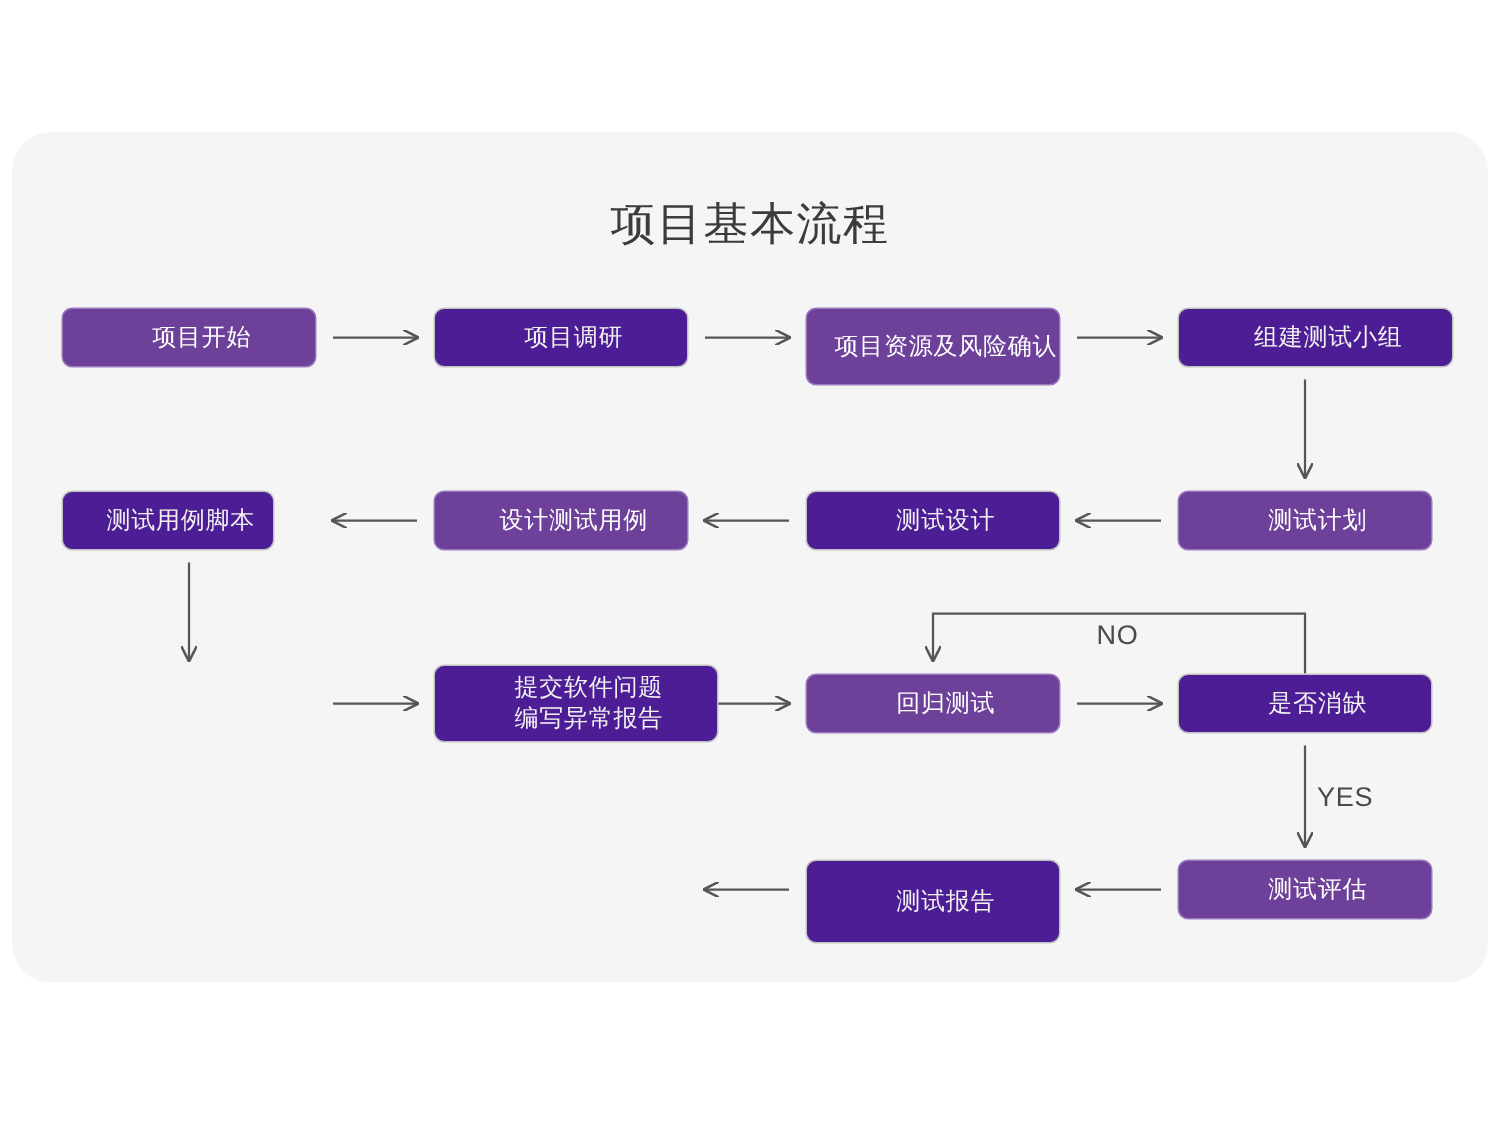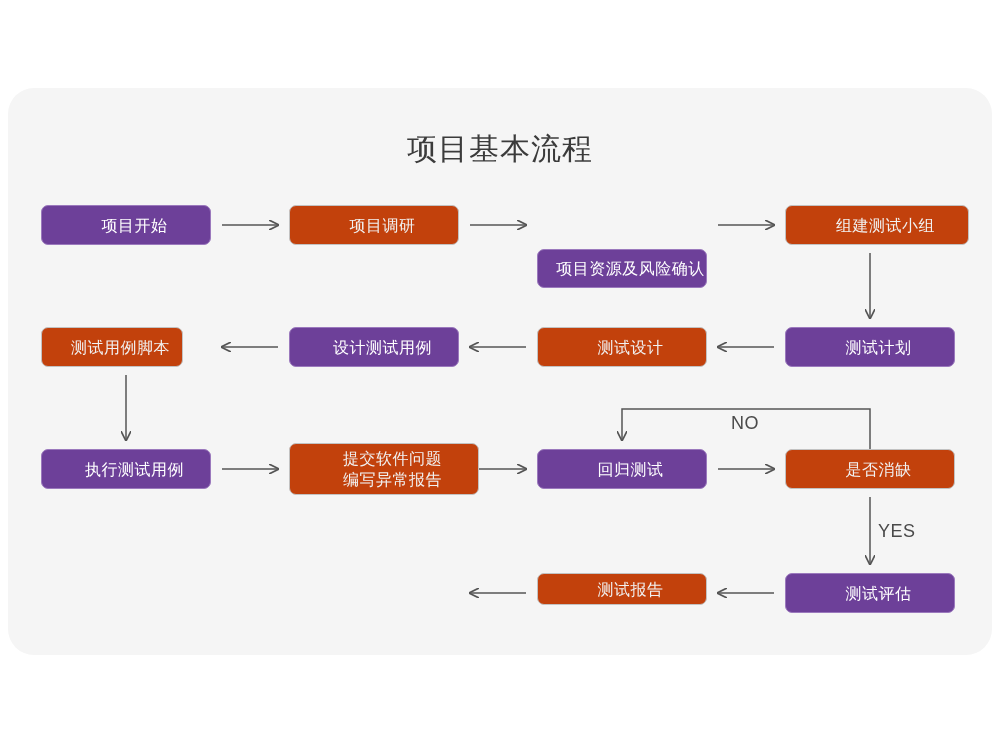--- a/index.html
+++ b/index.html
@@ -53,21 +53,21 @@
     letter-spacing: 0.5px;
     white-space: pre-line;
     padding-left: 17px;
   }
   .node.purple {
     background: #6d4099;
     border: 1px solid #9b79bd;
     color: #ffffff;
   }
   .node.gray {
-    background: #c2410c;
+    background: #4c1d95;
     border: 1px solid #c2c2c2;
     color: #f1f1f1;
   }
 
   
   .wires {
     position: absolute;
     left: 0;
     top: 0;
     width: 1000px;
@@ -121,30 +121,29 @@
       <line x1="774" y1="593" x2="718" y2="593" marker-end="url(#ah)"></line>
       <line x1="526" y1="593" x2="470" y2="593" marker-end="url(#ah)"></line>
     </g>
   </svg>
 
   <div class="edge-label" style="left:731px; top:413px;">NO</div>
   <div class="edge-label" style="left:878px; top:521px;">YES</div>
 
   <div class="node purple" style="left: 41px; top: 205px; width: 170px; height: 40px;">项目开始</div>
   <div class="node gray" style="left: 289px; top: 205px; width: 170px; height: 40px;">项目调研</div>
-  <div class="node purple" style="left: 537px; top: 205px; width: 170px; height: 39px; margin-top: 44px;">项目资源及风险确认</div>
+  <div class="node purple" style="left: 537px; top: 205px; width: 170px; height: 52px;">项目资源及风险确认</div>
   <div class="node gray" style="left: 785px; top: 205px; width: 184px; height: 40px;">组建测试小组</div>
 
   <div class="node gray" style="left: 41px; top: 327px; width: 142px; height: 40px;">测试用例脚本</div>
   <div class="node purple" style="left: 289px; top: 327px; width: 170px; height: 40px;">设计测试用例</div>
   <div class="node gray" style="left: 537px; top: 327px; width: 170px; height: 40px;">测试设计</div>
   <div class="node purple" style="left: 785px; top: 327px; width: 170px; height: 40px;">测试计划</div>
 
-  <div class="node purple" style="left: 41px; top: 449px; width: 170px; height: 40px;">执行测试用例</div>
   <div class="node gray" style="left: 289px; top: 443px; width: 190px; height: 52px;">提交软件问题
 编写异常报告</div>
   <div class="node purple" style="left: 537px; top: 449px; width: 170px; height: 40px;">回归测试</div>
   <div class="node gray" style="left: 785px; top: 449px; width: 170px; height: 40px;">是否消缺</div>
 
-  <div class="node gray" style="left: 537px; top: 573px; width: 170px; height: 32px;">测试报告</div>
+  <div class="node gray" style="left: 537px; top: 573px; width: 170px; height: 56px;">测试报告</div>
   <div class="node purple" style="left: 785px; top: 573px; width: 170px; height: 40px;">测试评估</div>
 
 </div>
 
 </body></html>

